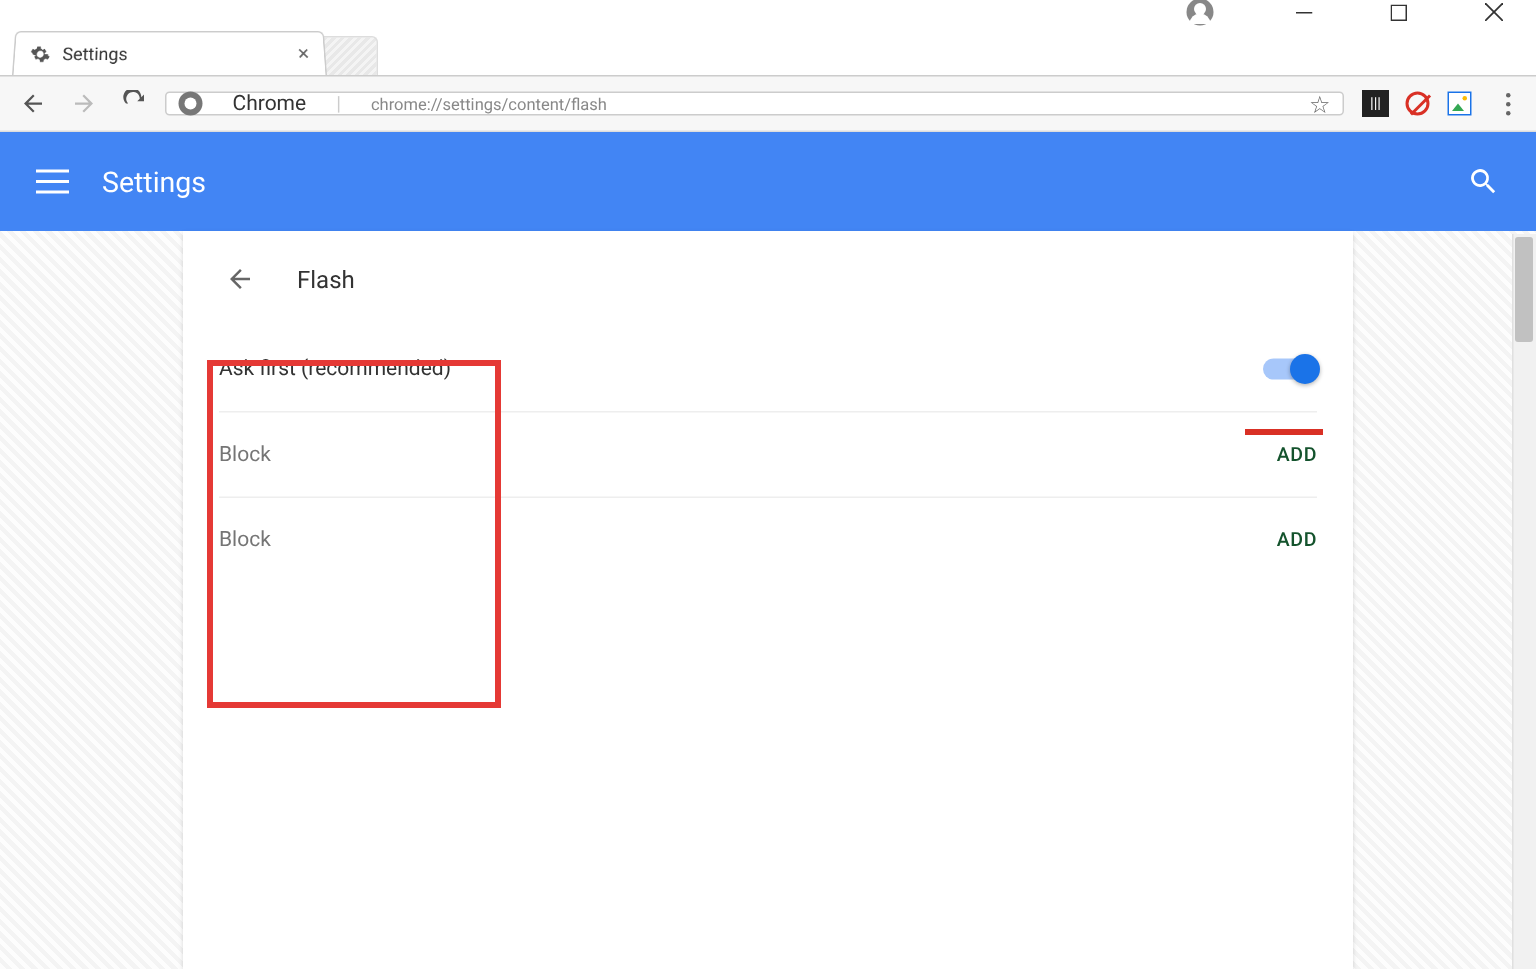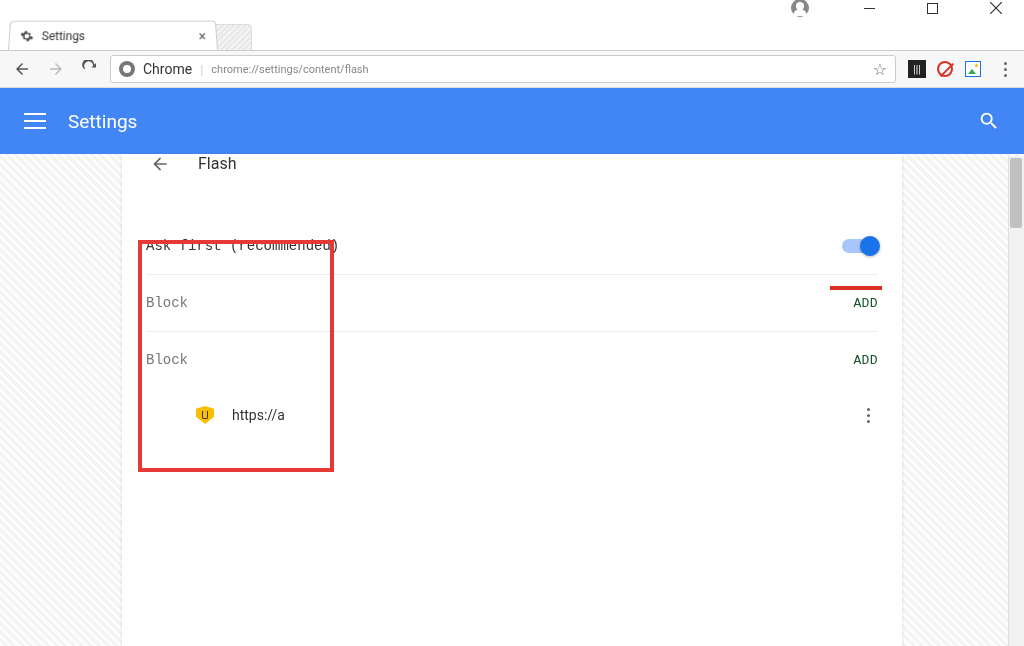--- a/index.html
+++ b/index.html
@@ -109,28 +109,28 @@
   }
   .nav-btn {
     width: 28px; height: 28px;
     display: flex; align-items: center; justify-content: center;
     color: #555;
     border-radius: 3px;
   }
   .nav-btn.disabled { color: #bbb; }
   .omnibox {
     flex: 1;
-    height: 28px;
+    height: 16px;
     border: 1px solid #ccc;
     border-radius: 3px;
     background: #fff;
     display: flex;
     align-items: center;
     padding: 0 8px;
-    gap: 8px;
+    gap: 20px;
   }
   .omnibox .chrome-icon {
     width: 16px; height: 16px;
     border-radius: 50%;
     background: conic-gradient(#777 0 360deg);
     position: relative;
   }
   .omnibox .chrome-icon::after{
     content:"";
     position:absolute; top:4px; left:4px; width:8px; height:8px;
@@ -189,35 +189,34 @@
   .panel {
     width: 780px;
     background: #fff;
     box-shadow: 0 1px 3px rgba(0,0,0,0.15);
     height: 100%;
     overflow: hidden;
     position: relative;
   }
   .panel-header {
     height: 64px;
-    display:flex; 
+    display:flex; align-items:center;
     padding: 0 28px;
     gap: 28px;
   }
   .back-arrow { color:#666; font-size:20px; }
   .panel-title { font-size: 16px; color:#333; }
   .section {
     padding: 0 24px;
   }
   .row {
     display:flex; align-items:center; justify-content:space-between;
     padding: 20px 0;
     font-size: 14px;
     color:#333;
-    font-family:Liberation Mono, monospace;
   }
   .row.divider { border-top: 1px solid #eee; }
   .row .label-muted { color:#757575; }
   .add-btn { color:#14532d; font-weight:500; letter-spacing:0.4px; font-size:13px; }
   .toggle {
     width: 36px; height: 14px;
     background: #a7c7fa;
     border-radius: 7px;
     position: relative;
   }
@@ -395,31 +394,20 @@
       <div class="row divider">
         <span class="label-muted">Block</span>
         <span class="add-btn">ADD</span>
       </div>
 
       <div class="row divider">
         <span class="label-muted">Block</span>
         <span class="add-btn">ADD</span>
       </div>
 
-      <div class="site-row">
-        <div class="favicon shield"></div>
-        <span class="site-url">https://a</span>
-        <div class="site-menu">
-            <div class="vdots">
-              <span></span>
-              <span></span>
-              <span></span>
-            </div>
-          </div>
-      </div>
     </div>
 
     <div class="underline-red"></div>
     <div class="annot"></div>
   </div>
 </div>
 
 <div class="scroll-stub">
   <div class="scroll-thumb"></div>
 </div>

